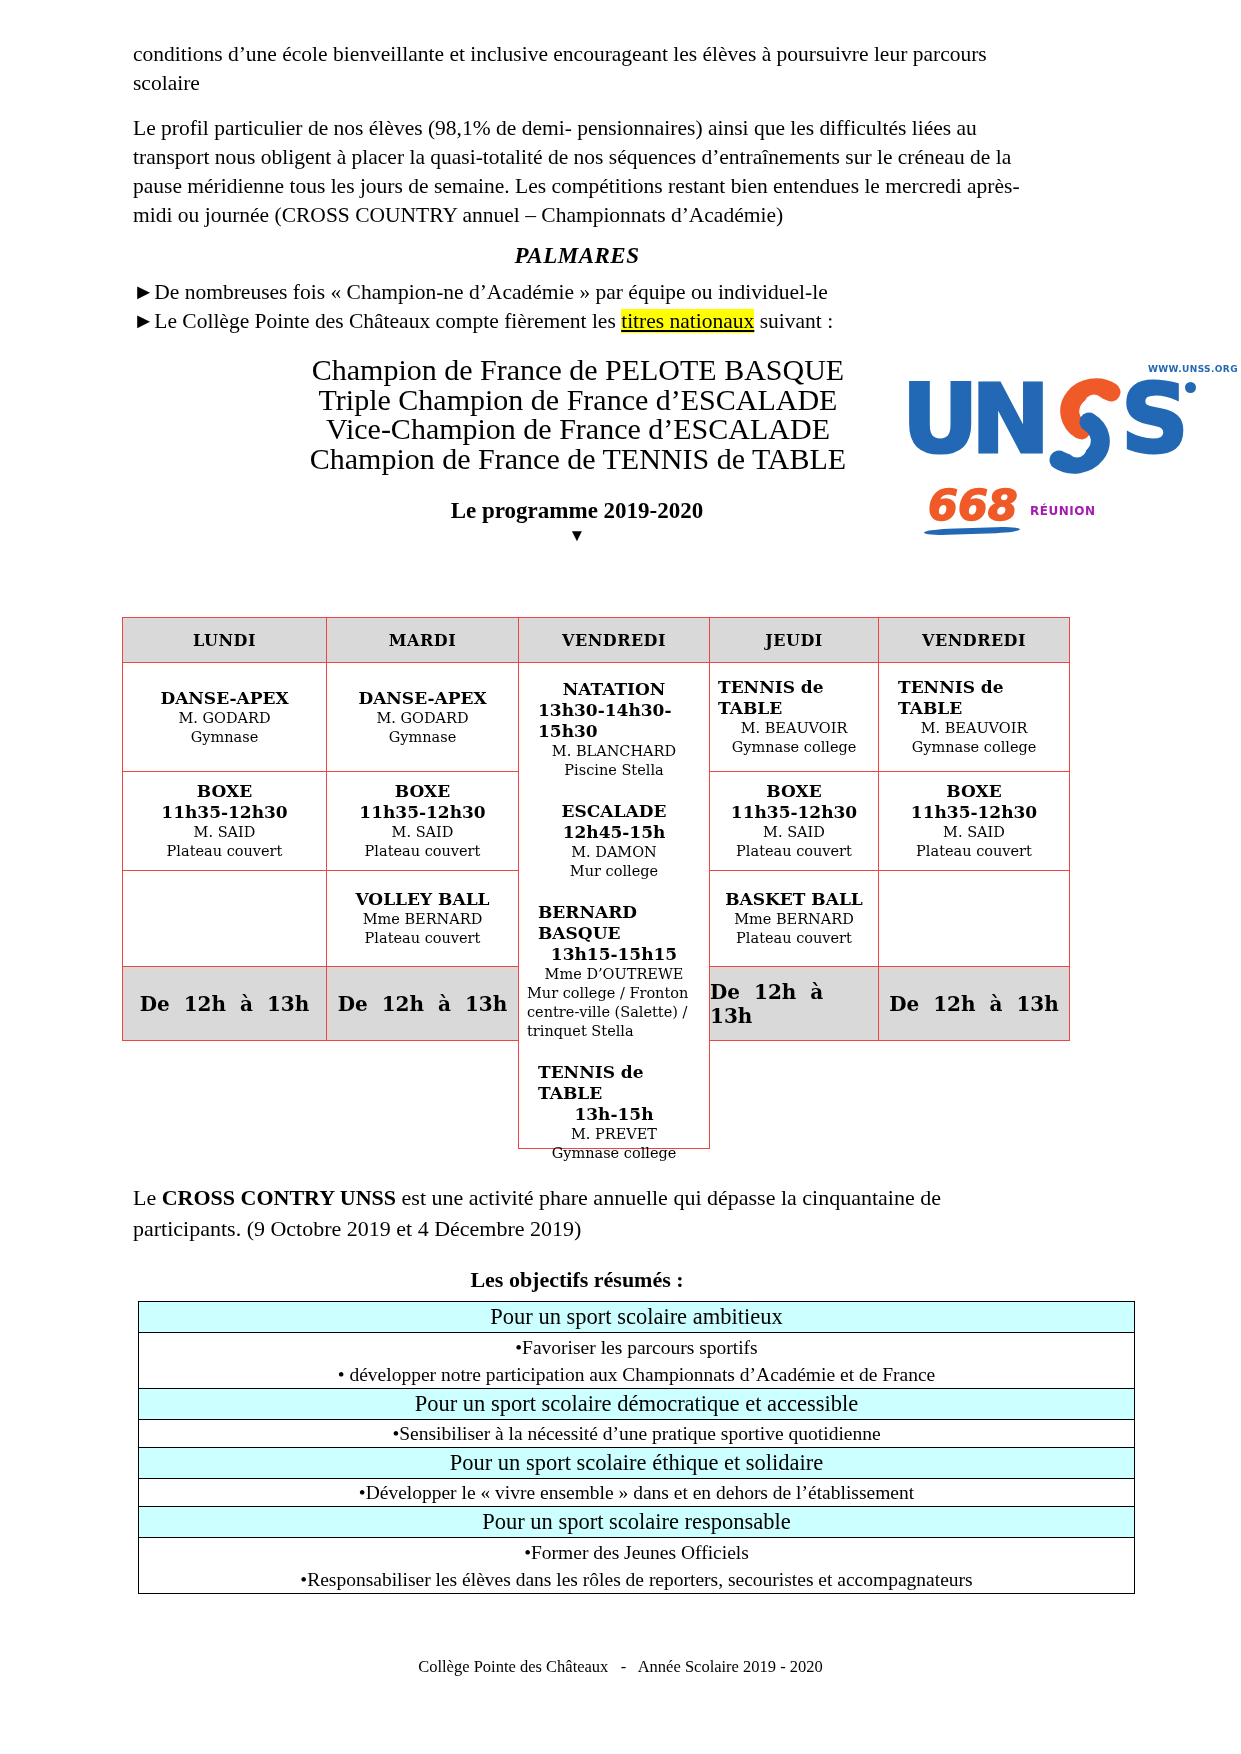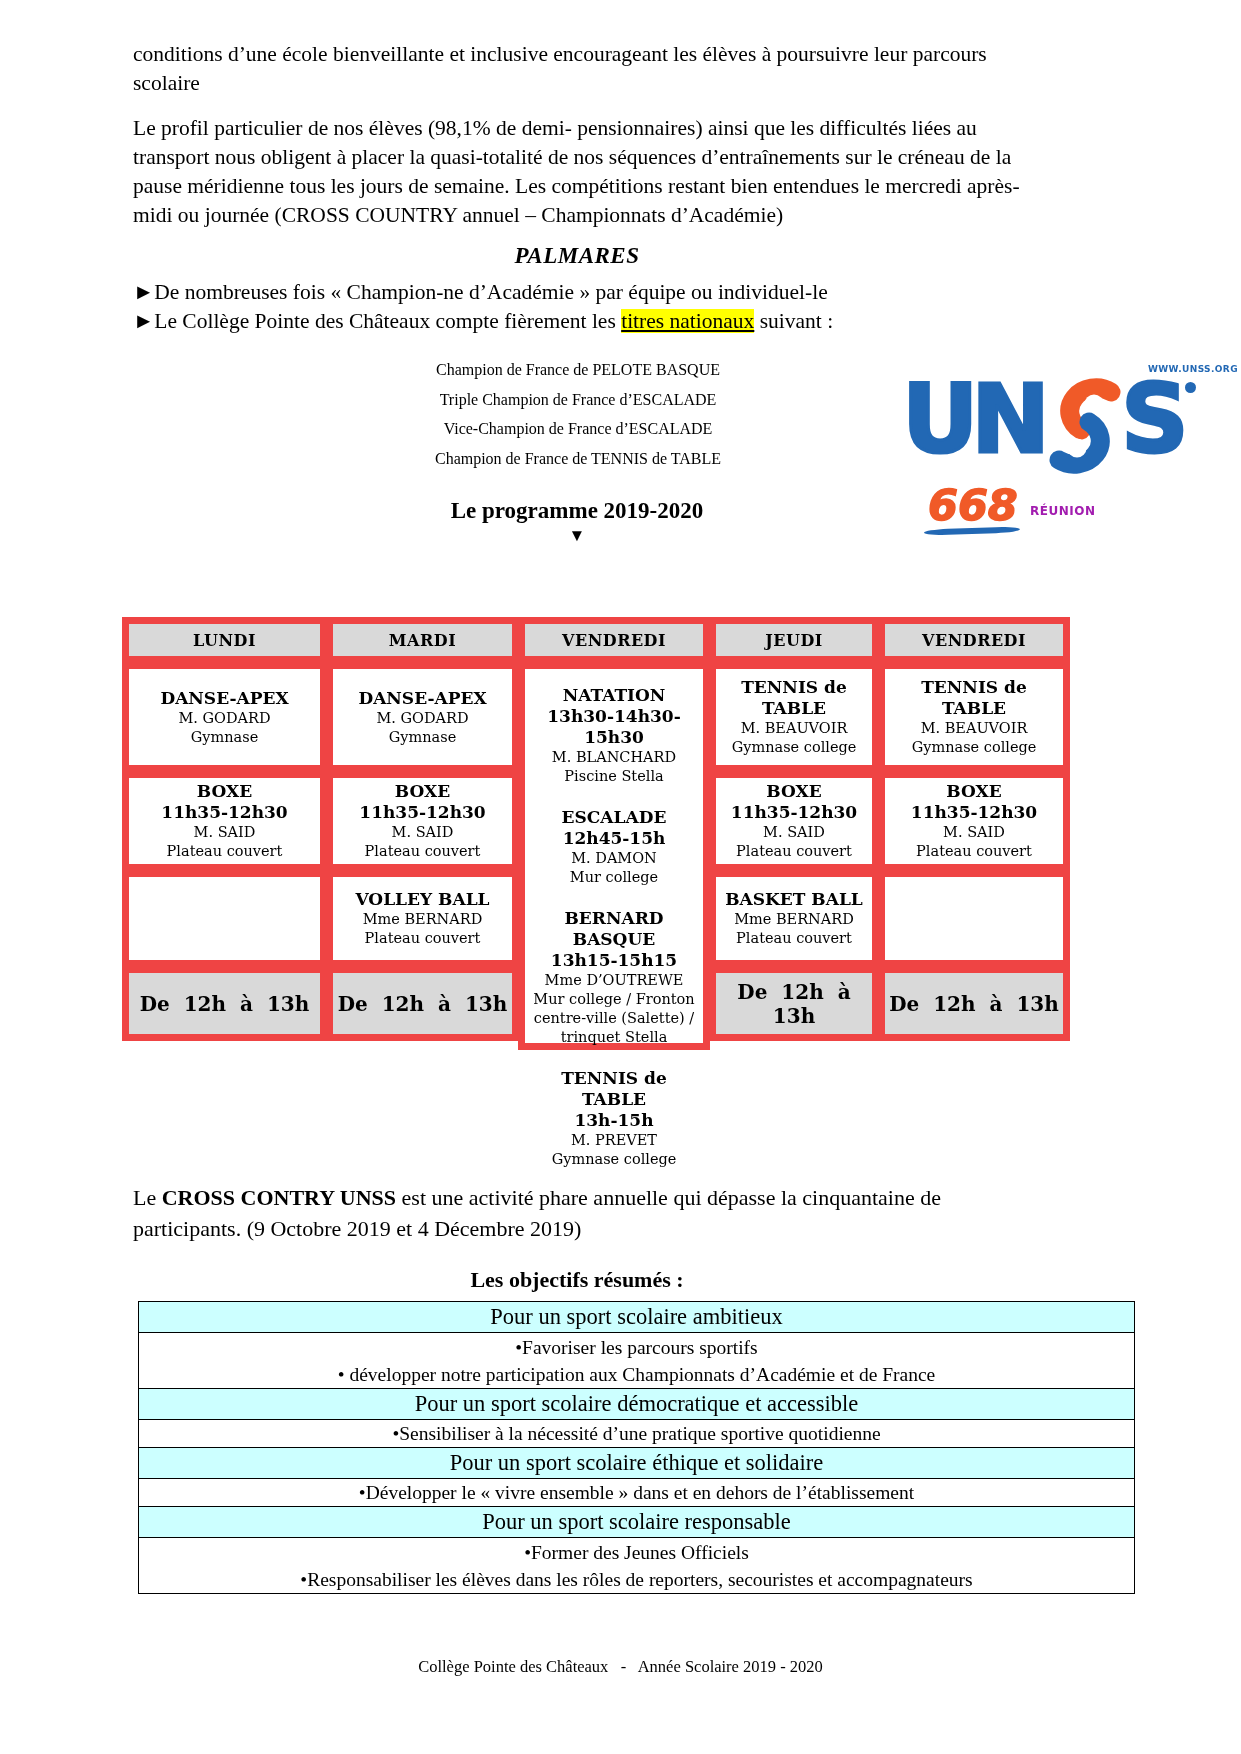--- a/index.html
+++ b/index.html
@@ -13,21 +13,21 @@
   #para1 { left:133px; top:40px;  width:900px; }
   #para2 { left:133px; top:114px; width:902px; }
 
   #palmares-title { left:133px; top:243px; width:888px; text-align:center;
     font-weight:bold; font-style:italic; font-size:23px; letter-spacing:0.5px; }
   #bullet1 { left:133px; top:280px; width:980px; font-size:21.5px; }
   #bullet2 { left:133px; top:309px; width:980px; font-size:21.5px;font-family:Liberation Serif, serif; }
   .hl { background:#ffff00; text-decoration:underline; }
 
   #champions { left:133px; top:355px; width:890px; text-align:center;
-    font-size:16px; line-height:29.5px; }
+    font-size:30px; line-height:29.5px; }
 
   
   #logo { left:902px; top:358px; width:340px; height:180px; }
   #logo-www { position:absolute; right:4px; top:6px; color:#2268b4;
     font-family:"DejaVu Sans", sans-serif; font-weight:bold; font-size:9px; letter-spacing:0.4px; }
   #logo-word { position:absolute; left:0; top:16px; display:flex; align-items:flex-start; height:100px; }
   .logo-letter { font-family:"DejaVu Sans", sans-serif; font-weight:bold; font-size:94px;
     line-height:92px; color:#2268b4; letter-spacing:-7px;
     -webkit-text-stroke:3px #2268b4; }
   .logo-s-svg { margin:2px -2px 0 4px; }
@@ -42,25 +42,25 @@
 
   #prog-title { left:133px; top:498px; width:888px; text-align:center; font-weight:bold; font-size:23px; }
   #prog-arrow { left:133px; top:526px; width:888px; text-align:center; font-size:17px; }
 
   
   #sched { left:122px; top:617px; display:flex; align-items:flex-start;
     font-family:"DejaVu Serif", serif; }
   .scol { display:flex; flex-direction:column; }
   .scol + .scol { margin-left:-1px; }
   .w1{width:205px}.w2{width:193px}.w3{width:192px}.w4{width:170px}.w5{width:192px}
-  .scell { border:7px solid #ef4444; box-sizing:border-box; background:#fff;
+  .scell { border:1px solid #ef4444; box-sizing:border-box; background:#fff;
     display:flex; flex-direction:column; align-items:center; justify-content:center;
-    text-align:center; }
+    text-align:left; }
   .scell + .scell { margin-top:-1px; }
-  .h46{height:46px}.h110{height:110px}.h100{height:100px}.h97{height:97px}.h75{height:75px}.h487{height:388px}
+  .h46{height:46px}.h110{height:110px}.h100{height:100px}.h97{height:97px}.h75{height:75px}.h487{height:487px}
   .shead { background:#d9d9d9; font-weight:bold; font-size:16px; letter-spacing:0.5px; }
   .gray { background:#d9d9d9; }
   .noon { font-weight:bold; font-size:20px; word-spacing:7px; }
   .act { display:flex; flex-direction:column; align-items:center; }
   .act-name, .act-time { font-weight:bold; font-size:17px; line-height:21px; max-width:152px; }
   .act-det { font-size:14.5px; line-height:19px; }
   .merc-cell { justify-content:flex-start; padding:16px 8px; gap:21px; }
   .merc-cell .act-det { max-width:176px; }
 
   #cross { left:133px; top:1182px; width:902px; font-size:22px; line-height:31px; }

